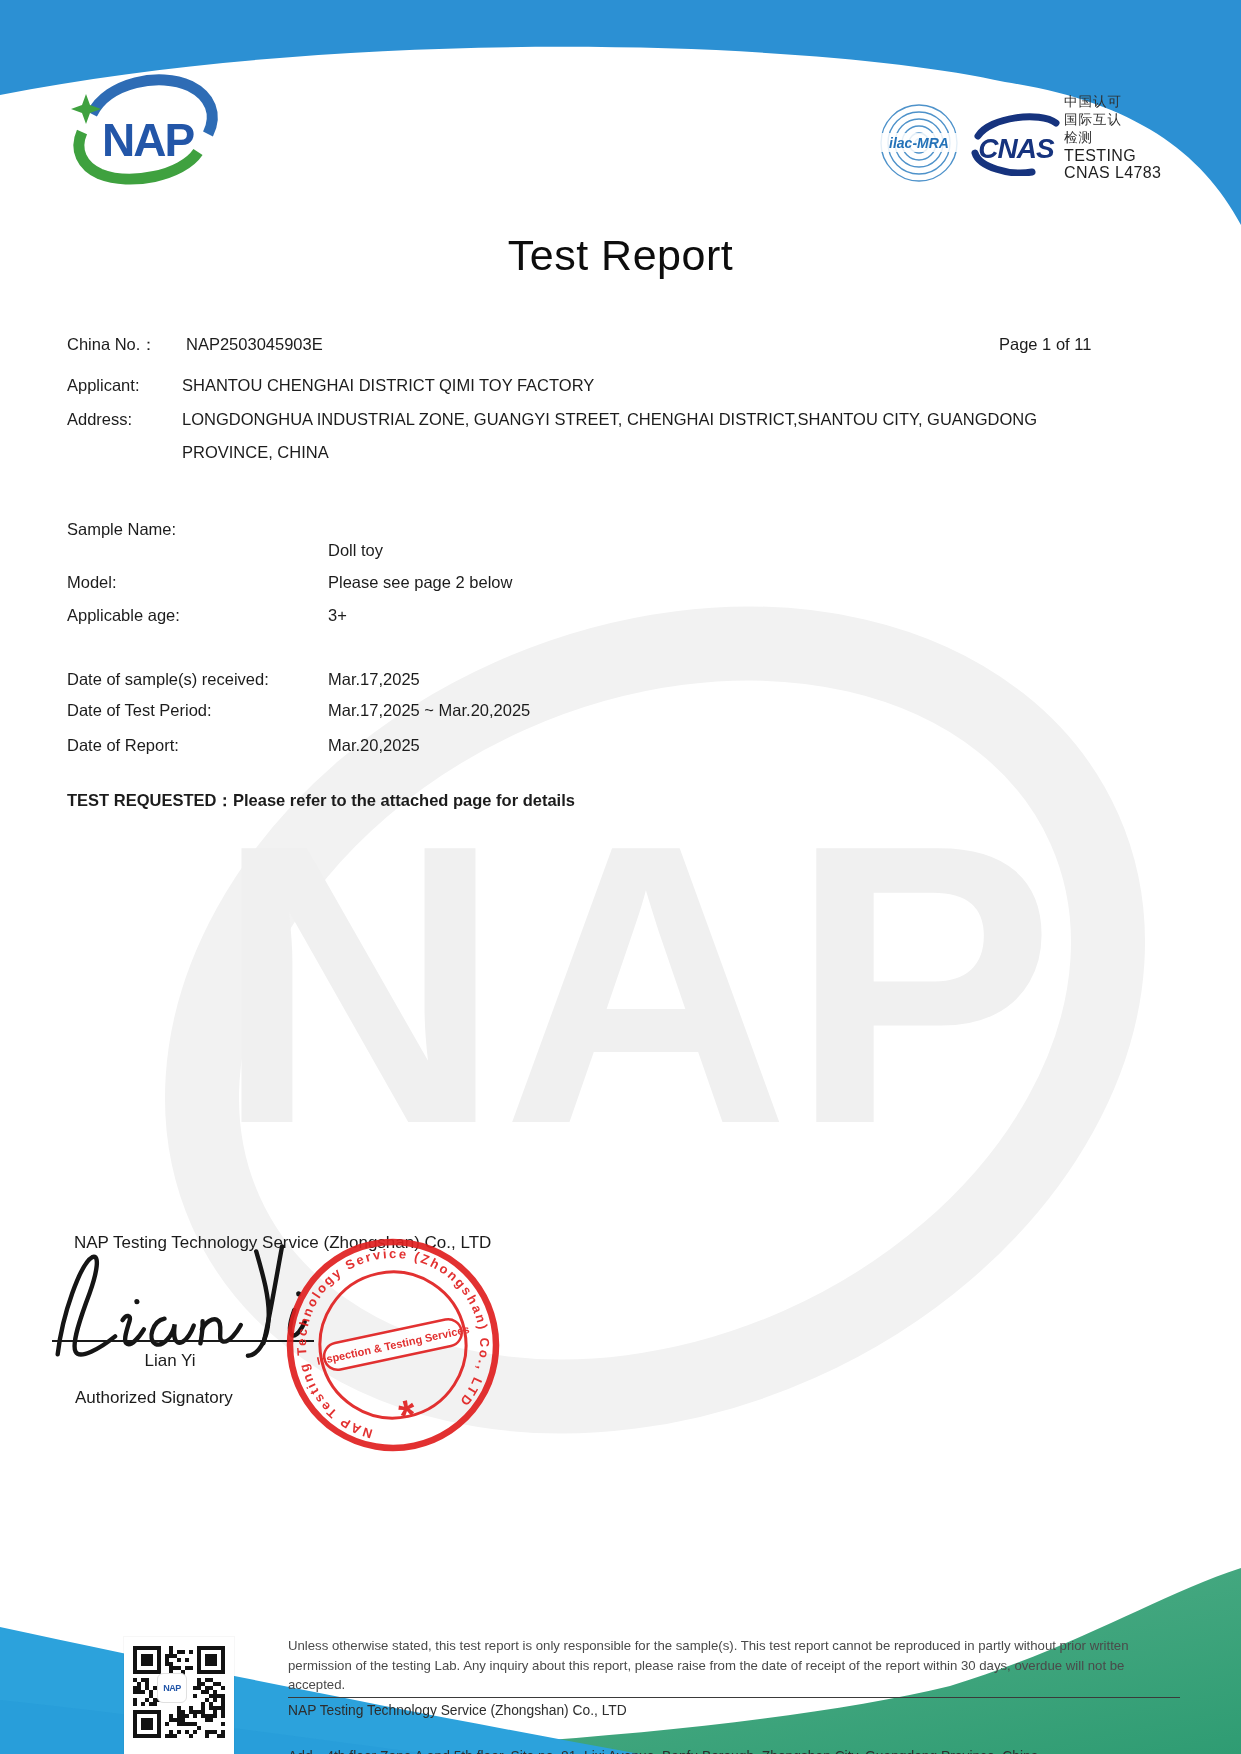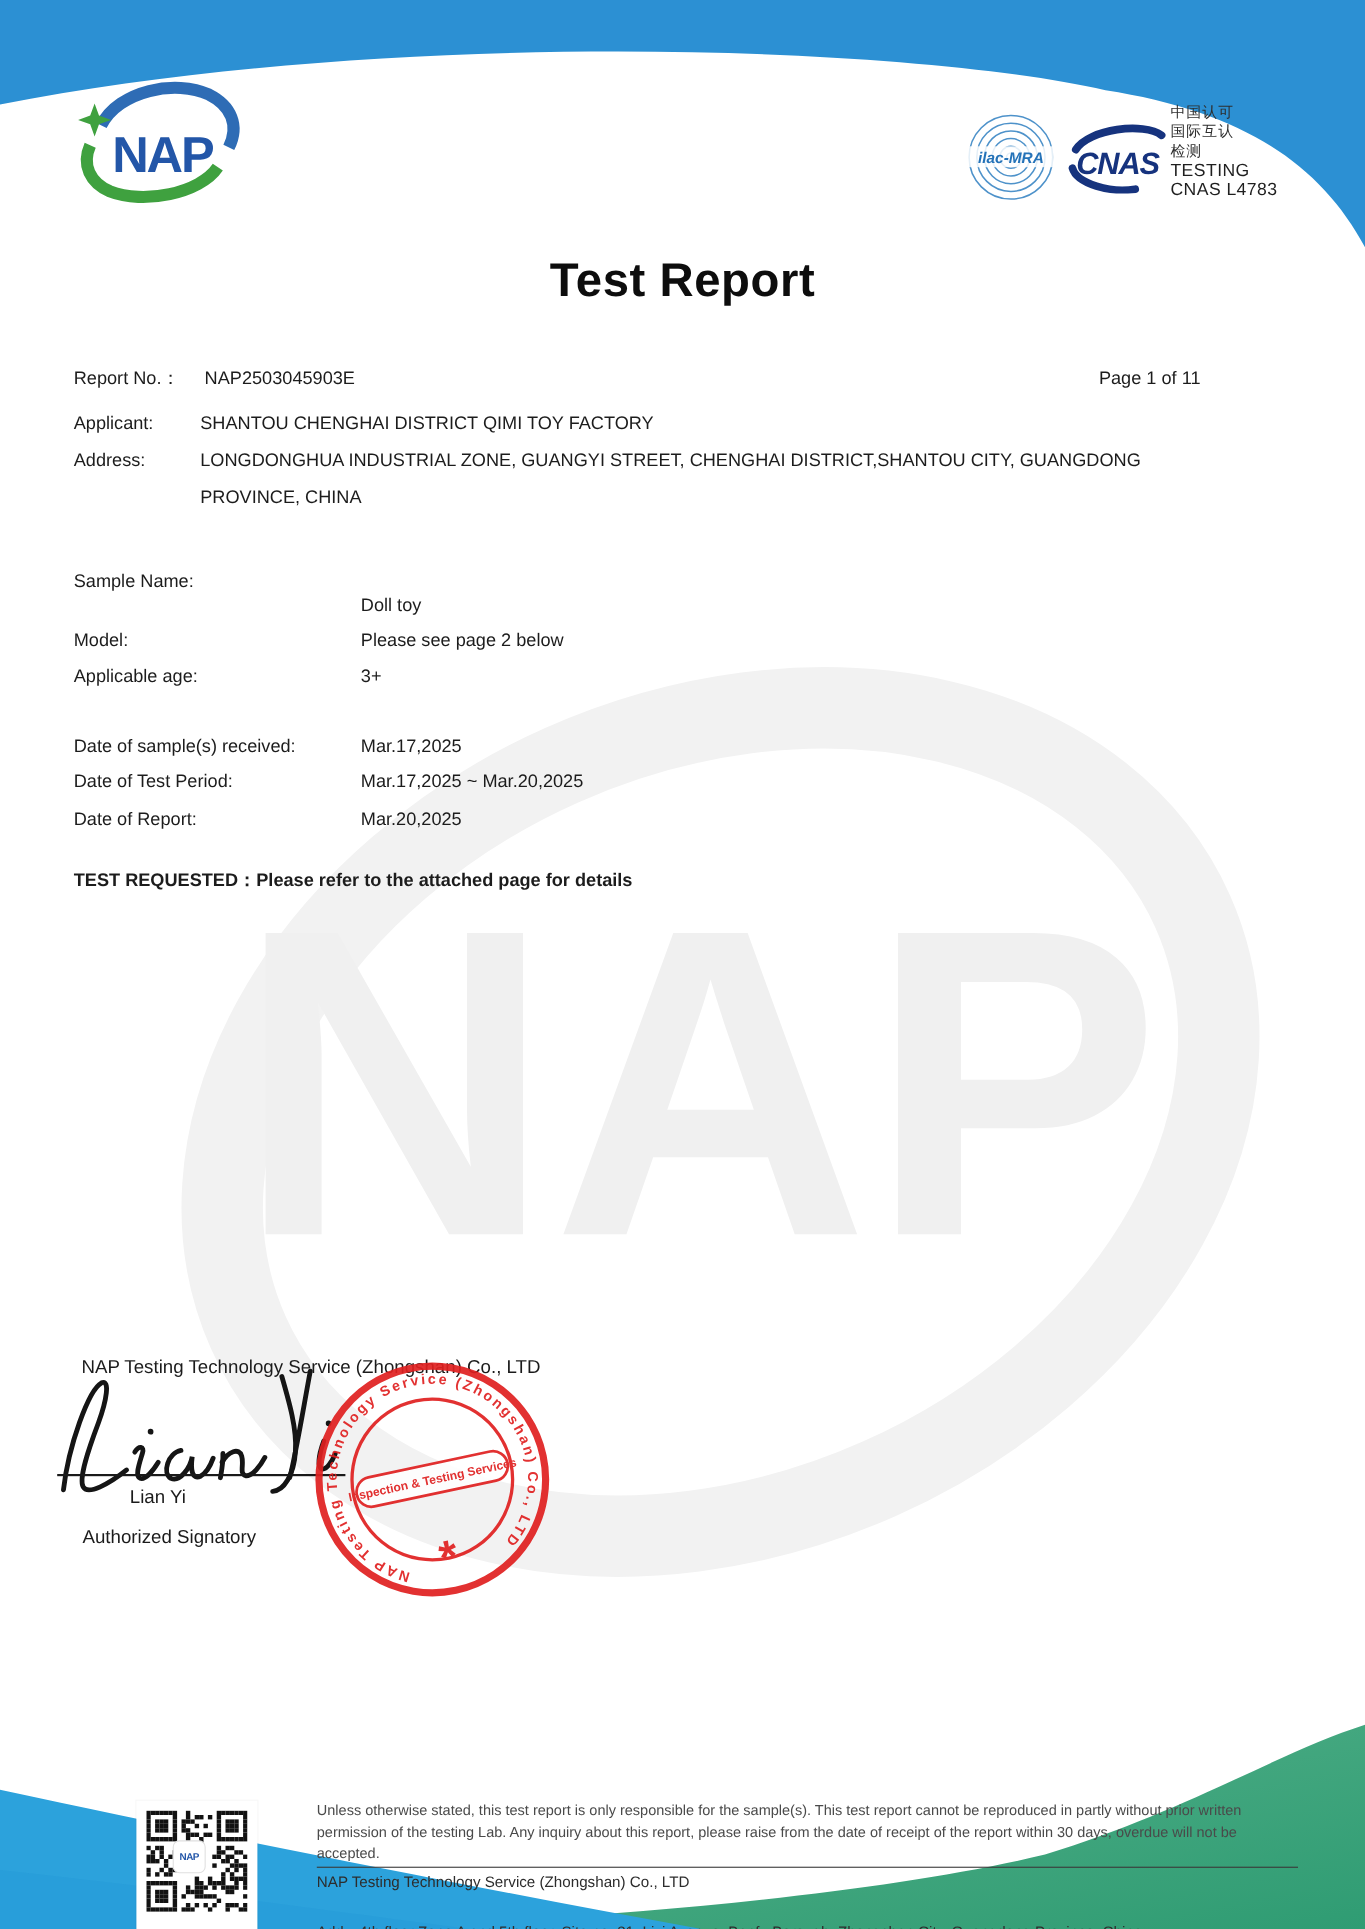--- a/index.html
+++ b/index.html
@@ -8,25 +8,25 @@
     overflow:hidden;margin:0 auto;
     font-family:"Liberation Sans","DejaVu Sans",sans-serif;color:#1b1b1b;
   }
   svg{display:block}
   .abs{position:absolute}
   .t{position:absolute;white-space:nowrap;font-size:16.5px;line-height:1.25;color:#1c1c1c}
   .b{font-weight:bold}
   .wm{position:absolute;left:0;top:0;z-index:0;pointer-events:none}
   .layer{position:absolute;z-index:1}
   .title{position:absolute;left:0;right:0;top:231px;text-align:center;
-         font-size:43px;font-weight:bold;color:#0d0d0d;letter-spacing:.5px;z-index:1}
+         font-size:43px;font-weight:normal;color:#0d0d0d;letter-spacing:.5px;z-index:1}
   .cnline{font-size:13.5px;color:#2e2e2e;line-height:18px;letter-spacing:1px}
   .cnbold{font-size:16px;font-weight:normal;color:#1f1f1f;line-height:17px;letter-spacing:.4px}
   .sig-company{position:absolute;left:74px;top:1233px;font-size:17px;z-index:2}
-  .sig-name{position:absolute;left:118px;top:1351px;width:104px;text-align:left;font-size:17px;z-index:2}
+  .sig-name{position:absolute;left:118px;top:1351px;width:104px;text-align:center;font-size:17px;z-index:2}
   .sig-role{position:absolute;left:75px;top:1388px;font-size:17px;z-index:2}
   .sig-line{position:absolute;left:52px;top:1340px;width:262px;height:2px;background:#1a1a1a;z-index:2}
   .stamp{position:absolute;left:283px;top:1235px;z-index:3;opacity:.92}
   .disclaimer{position:absolute;left:288px;top:1636px;width:892px;font-size:13.2px;
               line-height:19.5px;color:#4a4a4a;white-space:normal;z-index:3}
   .f-rule{position:absolute;left:288px;top:1697px;width:892px;height:0;
           border-top:1.6px solid #3a3a3a;z-index:3}
   .f-company{position:absolute;left:288px;top:1703px;font-size:13.8px;color:#2d2d2d;z-index:3;white-space:nowrap}
   .f-tel{position:absolute;left:288px;top:1726px;font-size:13.8px;color:#2d2d2d;z-index:3;white-space:nowrap}
   .f-add{position:absolute;left:288px;top:1748px;font-size:13.8px;color:#2d2d2d;z-index:3;white-space:nowrap}
@@ -80,21 +80,21 @@
   <div class="abs layer" style="left:1064px;top:93px">
     <div class="cnline">中国认可</div>
     <div class="cnline">国际互认</div>
     <div class="cnline">检测</div>
     <div class="cnbold">TESTING</div>
     <div class="cnbold">CNAS L4783</div>
   </div>
 
   <div class="title">Test Report</div>
 
-  <span class="t" style="left:67px;top:334px">Report No.：</span>
+  <span class="t" style="left:67px;top:334px">China No.：</span>
   <span class="t" style="left:186px;top:334px">NAP2503045903E</span>
   <span class="t" style="left:999px;top:334px">Page 1 of 11</span>
 
   <span class="t" style="left:67px;top:375px">Applicant:</span>
   <span class="t" style="left:182px;top:375px">SHANTOU CHENGHAI DISTRICT QIMI TOY FACTORY</span>
   <span class="t" style="left:67px;top:409px">Address:</span>
   <span class="t" style="left:182px;top:409px">LONGDONGHUA INDUSTRIAL ZONE, GUANGYI STREET, CHENGHAI DISTRICT,SHANTOU CITY, GUANGDONG</span>
   <span class="t" style="left:182px;top:442px">PROVINCE, CHINA</span>
 
   <span class="t" style="left:67px;top:519px">Sample Name:</span>

